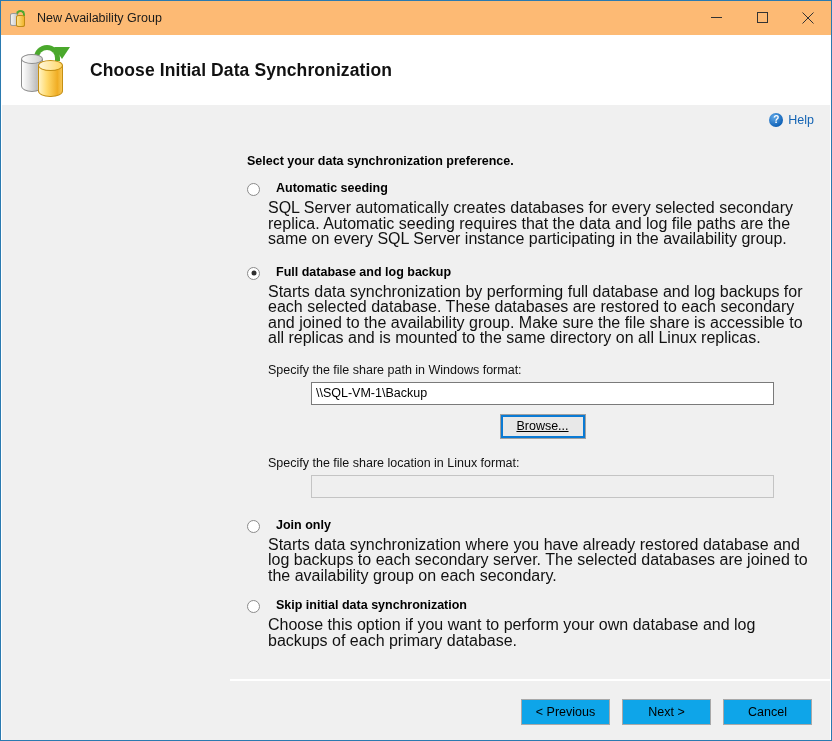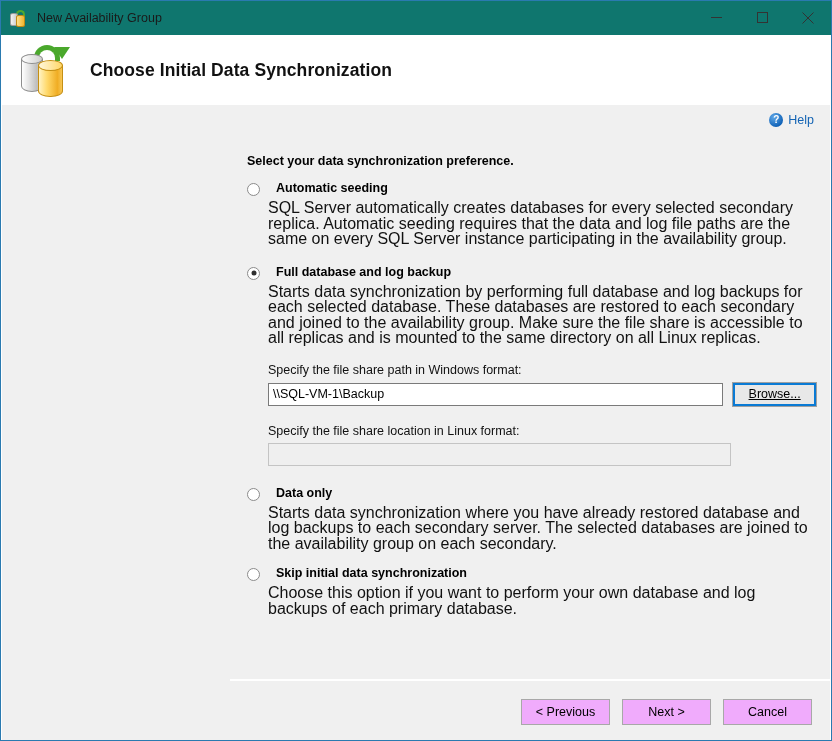--- a/index.html
+++ b/index.html
@@ -21,21 +21,21 @@
     background: #ffffff;
     overflow: hidden;
   }
 
   
   #titlebar {
     position: absolute;
     left: 0; top: 0;
     width: 830px;
     height: 34px;
-    background: #0f766e;
+    background: #fdba74;
     display: flex;
     align-items: center;
   }
   #titlebar-icon {
     margin-left: 8px;
     width: 20px; height: 20px;
     position: relative;
     flex: none;
   }
   .tb-cyl-grey {
@@ -290,20 +290,21 @@
     margin-top: 17px;
     font-size: 12.5px;
     color: #111111;
   }
   .field-row {
     margin-left: 21px;
     margin-top: 5px;
     display: flex;
     align-items: center;
     gap: 9px;
+    flex-direction: column;
   }
   .text-input {
     width: 463px;
     height: 23px;
     box-sizing: border-box;
     border: 1px solid #7a7a7a;
     background: #ffffff;
     font-family: "Liberation Sans", sans-serif;
     font-size: 12.5px;
     color: #000000;
@@ -345,21 +346,21 @@
     position: absolute;
     right: 18px;
     top: 594px;
     display: flex;
     gap: 12px;
   }
   .dlg-btn {
     width: 89px;
     height: 26px;
     box-sizing: border-box;
-    background: #f0abfc;
+    background: #0ea5e9;
     border: 1px solid #a8a8a8;
     font-family: "Liberation Sans", sans-serif;
     font-size: 12.5px;
     color: #000000;
     cursor: default;
   }
 </style>
 </head>
 <body>
 
@@ -446,21 +447,21 @@
           <div class="field-row">
             <input class="text-input disabled" type="text" disabled="" value="" style="">
           </div>
         </div>
 
         <div class="gap-22"></div>
 
         <div class="opt-block">
           <div class="opt-head">
             <span class="radio"></span>
-            <span class="opt-label">Data only</span>
+            <span class="opt-label">Join only</span>
           </div>
           <div class="opt-desc">Starts data synchronization where you have already restored database and log backups to each secondary server. The selected databases are joined to the availability group on each secondary.</div>
         </div>
 
         <div class="gap-16"></div>
 
         <div class="opt-block">
           <div class="opt-head">
             <span class="radio"></span>
             <span class="opt-label">Skip initial data synchronization</span>

